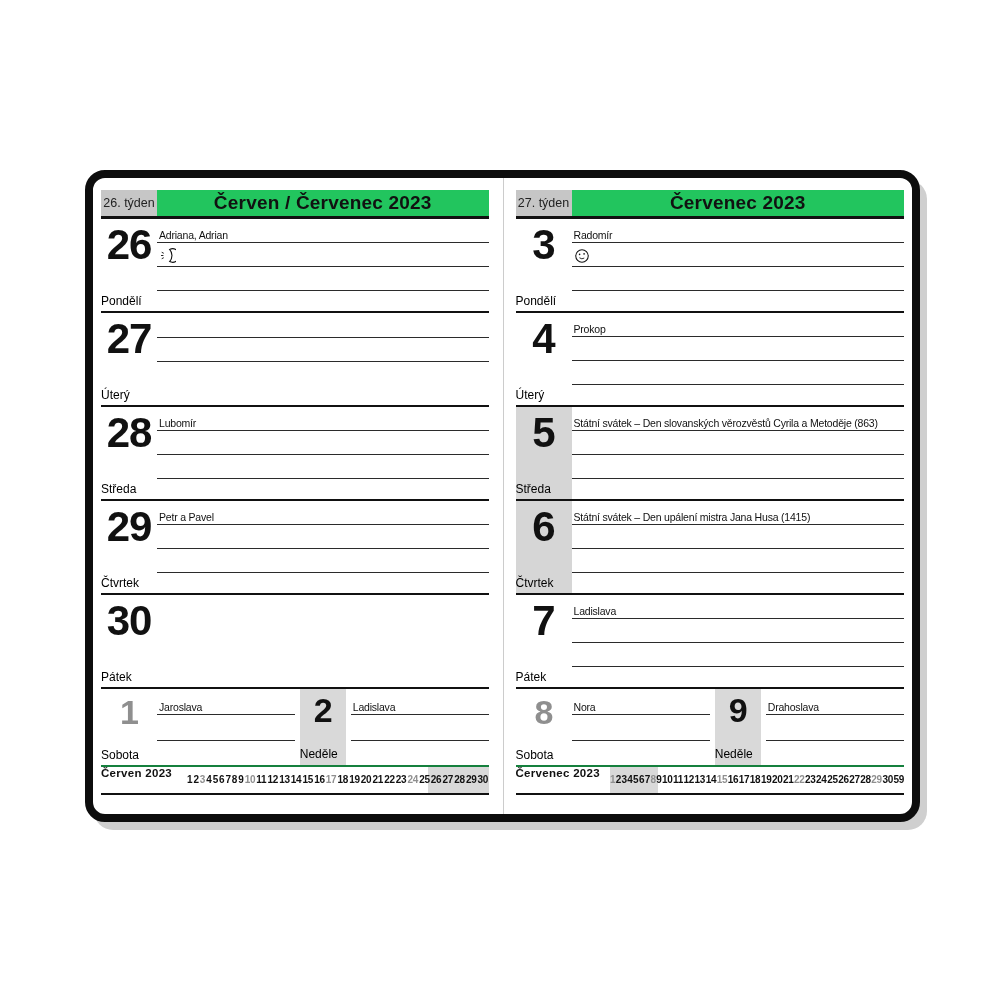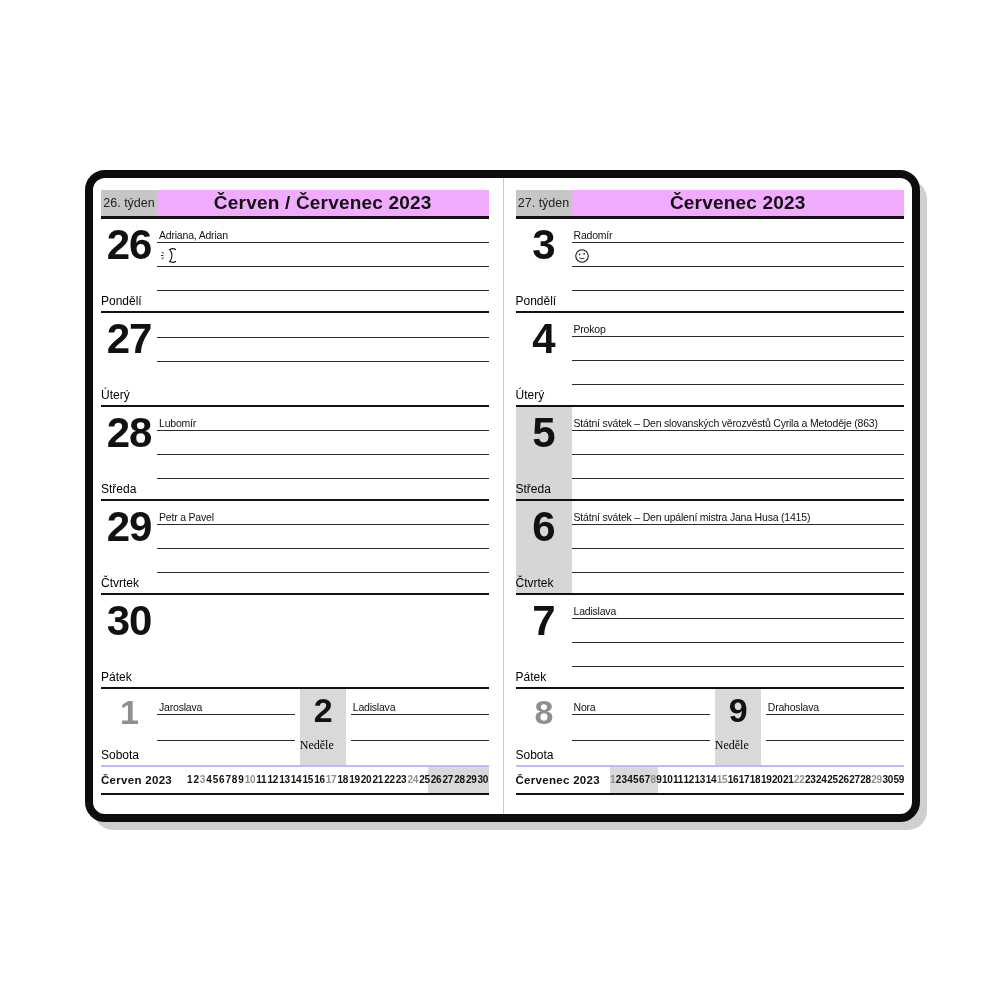--- a/index.html
+++ b/index.html
@@ -8,21 +8,21 @@
   .book{position:absolute;left:85px;top:170px;width:835px;height:652px;background:#ffffff;
         border:8px solid #0d0d0d;border-radius:20px;box-shadow:8px 9px 0 -1px #cfcfcf;
         box-sizing:border-box;display:flex;}
   .page{flex:1 1 50%;box-sizing:border-box;display:flex;flex-direction:column;}
   .page-left{padding:12px 14px 8px 8px;}
   .page-right{padding:12px 8px 8px 12px;border-left:1px solid #cccccc;}
 
   .page-header{height:26px;flex:none;display:flex;border-bottom:3px solid #111;}
   .week-box{width:56px;flex:none;background:#c6c6c6;display:flex;align-items:center;justify-content:center;
             font-size:12.5px;color:#222;}
-  .title-box{flex:1;background:#f0abfc;display:flex;align-items:center;justify-content:center;
+  .title-box{flex:1;background:#22c55e;display:flex;align-items:center;justify-content:center;
              font-weight:bold;font-size:19px;letter-spacing:.2px;}
 
   .row{display:flex;border-bottom:2px solid #111;height:94px;box-sizing:border-box;flex:none;}
   .daycol{width:56px;flex:none;position:relative;}
   .daycol.holiday{background:#d6d6d6;}
   .daynum{font-size:42px;font-weight:bold;line-height:1;text-align:center;margin-top:5px;
           letter-spacing:-1px;}
   .dayname{position:absolute;bottom:3px;left:0;width:100%;font-size:12px;color:#000000;}
   .lines{flex:1;display:flex;flex-direction:column;padding-top:1px;min-width:0;}
   .entry{height:21px;border-bottom:1px solid #2b2b2b;font-size:10.5px;letter-spacing:-.2px;
@@ -30,24 +30,24 @@
   .wline{height:23px;border-bottom:1px solid #2b2b2b;display:flex;align-items:flex-end;padding-left:2px;}
 
   .row.weekend{height:76px;border-bottom:none;}
   .wk-num{font-size:34px;font-weight:bold;line-height:1;text-align:center;margin-top:6px;letter-spacing:-1px;}
   .wk-num.sat{color:#8f8f8f;}
   .wk-lines{flex:1;display:flex;flex-direction:column;padding-top:4px;margin-right:5px;min-width:0;}
   .wk-lines .entry{height:20px;}
   .wk-lines .wline{height:25px;}
   .sunbox{width:46px;flex:none;background:#d9d9d9;position:relative;}
   .sunbox .wk-num{margin-top:4px;}
-  .sunbox .dayname{bottom:12px;font-family:Liberation Serif, serif;}
-
-  .month-footer{border-top:2px solid #c4b5fd;border-bottom:2px solid #111;height:26px;flex:none;
-                display:flex;align-items:center;margin-top:0;}
+  .sunbox .dayname{bottom:4px;}
+
+  .month-footer{border-top:2px solid #15803d;border-bottom:2px solid #111;height:26px;flex:none;
+                display:flex;align-items:flex-start;margin-top:0;}
   .f-label{flex:none;font-weight:bold;font-size:11.5px;letter-spacing:.3px;padding-right:10px;min-width:76px;}
   .f-nums{flex:1;position:relative;display:flex;justify-content:space-between;align-items:center;height:100%;}
   .f-n{position:relative;z-index:1;font-size:10px;font-weight:bold;letter-spacing:-.3px;line-height:1;}
   .f-n.sat{color:#8f8f8f;}
   .f-hl{position:absolute;top:0;bottom:0;background:#d9d9d9;z-index:0;}
 
   .moon-svg{display:block;margin-bottom:2px;}
 </style>
 </head>
 <body>

